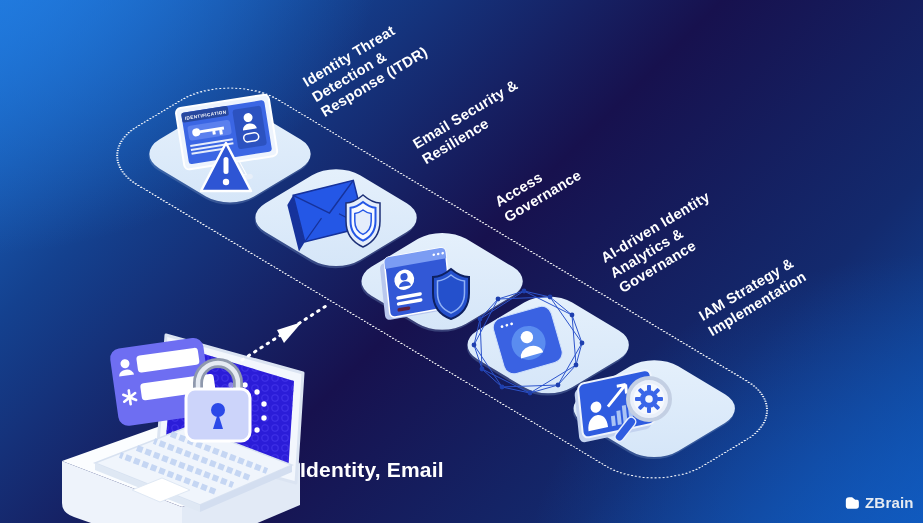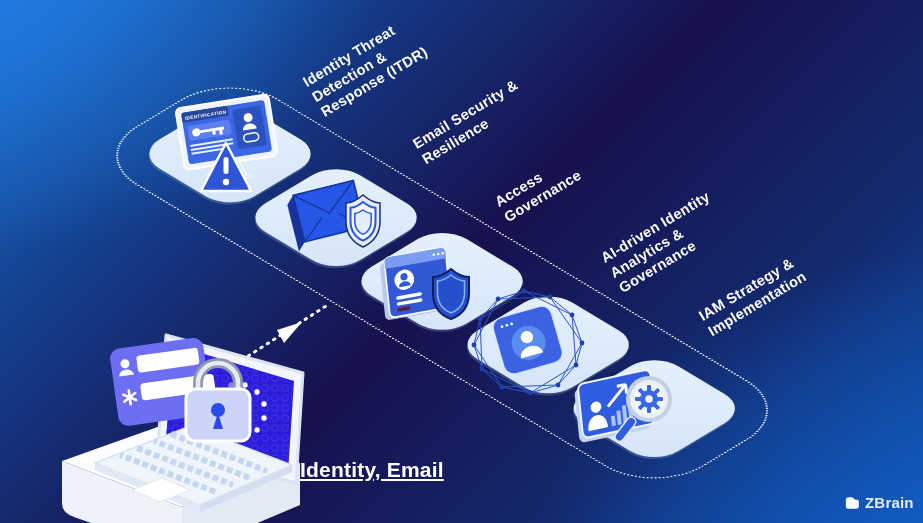--- a/index.html
+++ b/index.html
@@ -20,21 +20,21 @@
   .chain-outline{position:absolute;left:-99px;top:-99px;width:798px;height:198px;
     border-radius:70px;border:2.5px dotted rgba(255,255,255,.95);}
   
   .step-icon{position:absolute;transform:translate(-50%,-50%);}
   
   .step-label{position:absolute;color:#fff;font-size:14.5px;font-weight:600;
     line-height:1.22;letter-spacing:.3px;white-space:pre-line;
     transform:rotate(-31deg);transform-origin:0 0;}
   
   .title{position:absolute;left:300px;top:456px;color:#fff;font-weight:700;
-    font-size:21px;line-height:28px;letter-spacing:.2px;text-decoration:underline;}
+    font-size:21px;line-height:28px;letter-spacing:.2px;}
   .title span{display:block;}
   
   .logo{position:absolute;left:843px;top:494px;display:flex;align-items:center;gap:5px;justify-content:center;}
   .logo-text{color:#e6ebf2;font-size:15px;font-weight:700;letter-spacing:.2px;}
   .illo{position:absolute;}
 </style>
 </head>
 <body>
 
 <div class="stage">

